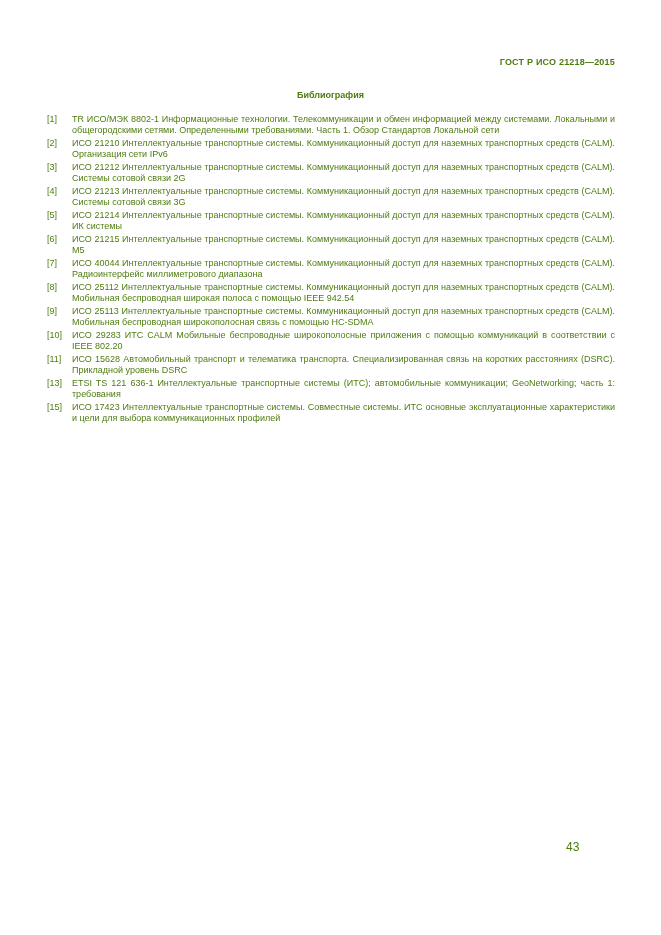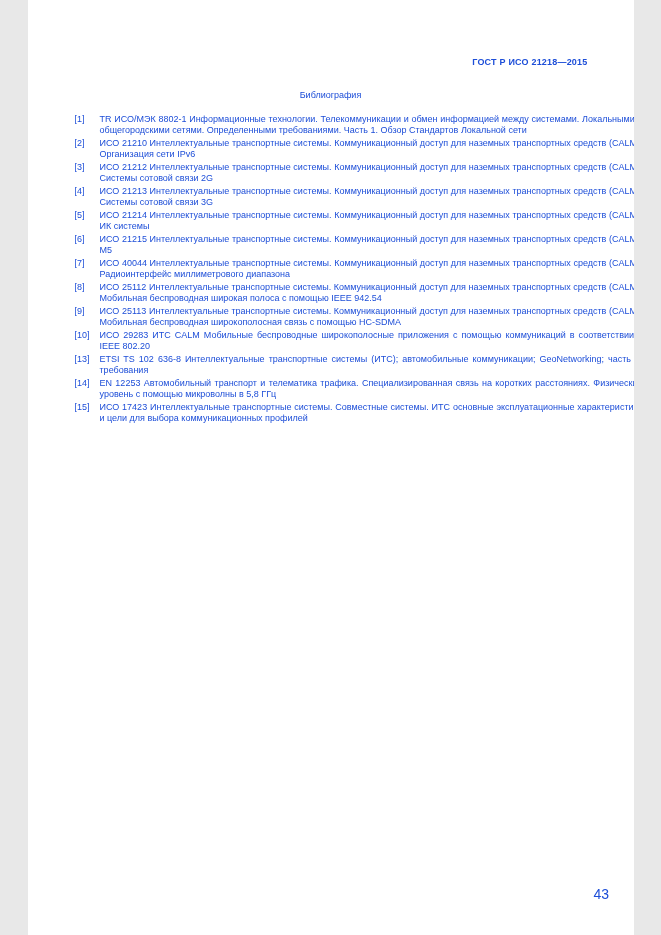--- a/index.html
+++ b/index.html
@@ -2,45 +2,45 @@
 <html><head>
 <meta charset="utf-8">
 <style>
   html, body {
     margin: 0;
     padding: 0;
     background: #e8e8e8;
   }
   .page {
     position: relative;
-    width: 606px;
+    width: 661px;
     height: 935px;
     margin: 0 auto;
     background: #ffffff;
     font-family: "Liberation Sans", sans-serif;
-    color: #1d4ed8;
+    color: #4d7c0f;
     overflow: hidden;
   }
   .doc-header {
     position: absolute;
     top: 57px;
     right: 46px;
     font-size: 9px;
     font-weight: bold;
     letter-spacing: 0.2px;
     white-space: nowrap;
   }
   .doc-title {
     position: absolute;
     top: 90px;
     left: 0;
     right: 0;
     text-align: center;
     font-size: 9px;
-    font-weight: normal;
+    font-weight: bold;
   }
   .refs {
     position: absolute;
     top: 114px;
     left: 47px;
     width: 568px;
     font-size: 9px;
     line-height: 11px;
   }
   .ref {
@@ -52,22 +52,21 @@
     width: 25px;
   }
   .ref-text {
     flex: 1;
     text-align: justify;
   }
   .page-number {
     position: absolute;
     top: 840px;
     left: 566px;
-    font-size: 14px;
-    margin-top: 46px;
+    font-size: 12px;
   }
 </style>
 </head>
 <body>
 
 <div class="page">
   <div class="doc-header">ГОСТ Р ИСО 21218—2015</div>
   <div class="doc-title">Библиография</div>
   <div class="refs" id="ref-list">
       <div class="ref">
@@ -104,26 +103,26 @@
       </div>
       <div class="ref">
         <span class="ref-label">[9]</span>
         <span class="ref-text">ИСО 25113 Интеллектуальные транспортные системы. Коммуникационный доступ для наземных транспортных средств (CALM). Мобильная беспроводная широкополосная связь с помощью HC-SDMA</span>
       </div>
       <div class="ref">
         <span class="ref-label">[10]</span>
         <span class="ref-text">ИСО 29283 ИТС CALM Мобильные беспроводные широкополосные приложения с помощью коммуникаций в соответствии с IEEE 802.20</span>
       </div>
       <div class="ref">
-        <span class="ref-label">[13]</span>
-        <span class="ref-text">ETSI TS 102 636-8 Интеллектуальные транспортные системы (ИТС); автомобильные коммуникации; GeoNetworking; часть 1: требования</span>
+        <span class="ref-label">[11]</span>
+        <span class="ref-text">ИСО 15628 Автомобильный транспорт и телематика транспорта. Специализированная связь на коротких расстояниях (DSRC). Прикладной уровень DSRC</span>
       </div>
       <div class="ref">
-        <span class="ref-label">[14]</span>
-        <span class="ref-text">EN 12253 Автомобильный транспорт и телематика трафика. Специализированная связь на коротких расстояниях. Физический уровень с помощью микроволны в 5,8 ГГц</span>
+        <span class="ref-label">[13]</span>
+        <span class="ref-text">ETSI TS 121 636-1 Интеллектуальные транспортные системы (ИТС); автомобильные коммуникации; GeoNetworking; часть 1: требования</span>
       </div>
       <div class="ref">
         <span class="ref-label">[15]</span>
         <span class="ref-text">ИСО 17423 Интеллектуальные транспортные системы. Совместные системы. ИТС основные эксплуатационные характеристики и цели для выбора коммуникационных профилей</span>
       </div>
     </div>
   <div class="page-number">43</div>
 </div>
 
 </body></html>

